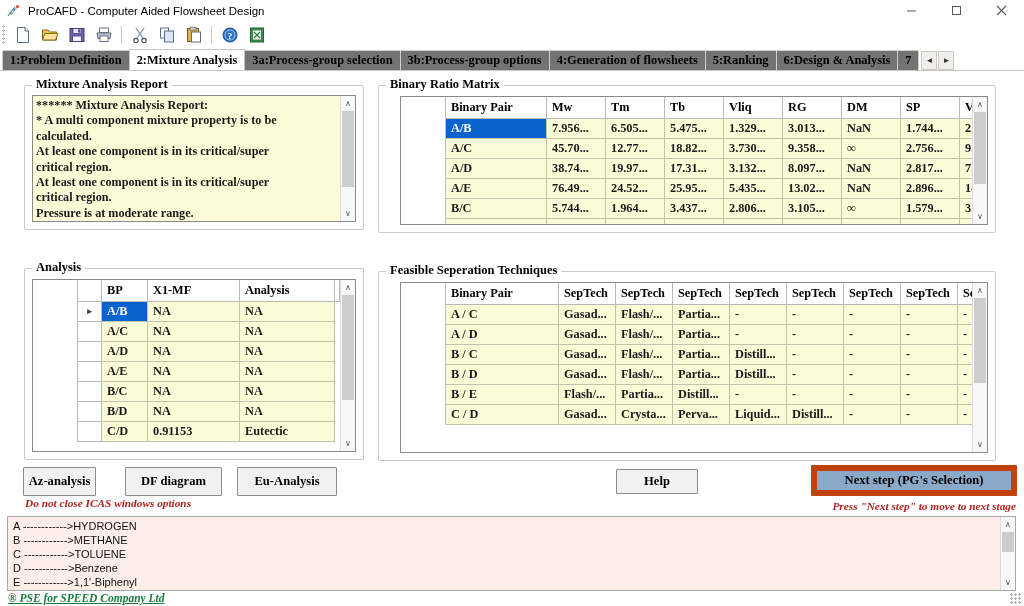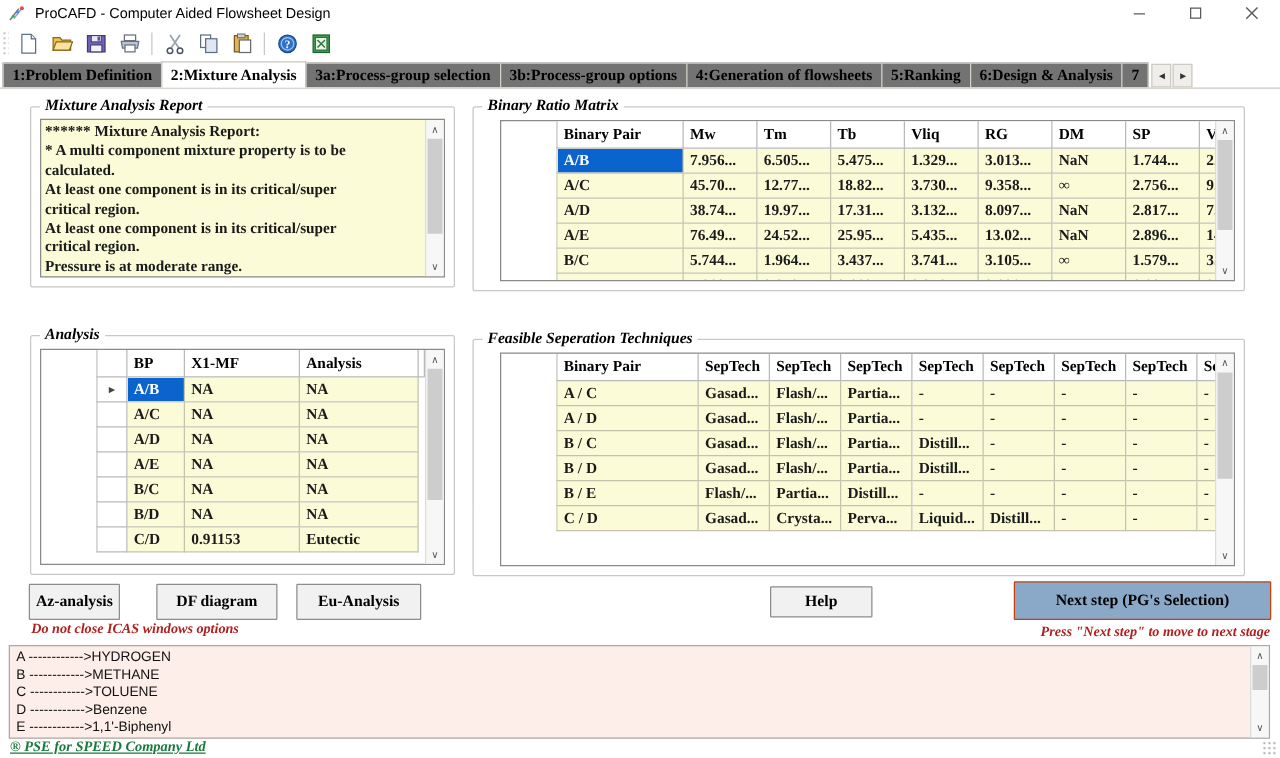--- a/index.html
+++ b/index.html
@@ -139,21 +139,20 @@
   .group > .legend {
     position: absolute;
     top: -9px; left: 7px;
     background: #ffffff;
     padding: 0 4px;
     font-family: "Liberation Serif", serif;
     font-weight: bold;
     font-size: 12.5px;
     color: #000000;
     white-space: nowrap;
-    font-style: italic;
   }
 
   
   .reportbox {
     position: absolute;
     left: 7px; top: 9px; right: 7px; bottom: 7px;
     background: #fbfbd8;
     border: 1px solid #8a8a8a;
     overflow: hidden;
     display: flex;
@@ -256,21 +255,21 @@
     border: 1px solid #8c8c8c;
     font-family: "Liberation Serif", serif;
     font-weight: bold;
     font-size: 12.6px;
     color: #000000;
     display: flex; align-items: center; justify-content: center;
     border-radius: 1px;
   }
   .btn.primary {
     background: #8aa8c8;
-    border: 1px solid #c2410c;
+    border: 6px solid #c2410c;
   }
 
   .warn {
     position: absolute;
     font-family: "Liberation Serif", serif;
     font-weight: bold; font-style: italic;
     font-size: 11.3px;
     color: #b0201f;
     white-space: nowrap;
   }
@@ -611,21 +610,21 @@
                 <td>13.02...</td>
                 <td>NaN</td>
                 <td>2.896...</td>
                 <td>14.50...</td>
               </tr>
               <tr>
                 <td>B/C</td>
                 <td>5.744...</td>
                 <td>1.964...</td>
                 <td>3.437...</td>
-                <td>3.741...</td>
+                <td>2.806...</td>
                 <td>3.105...</td>
                 <td>∞</td>
                 <td>1.579...</td>
                 <td>3.490...</td>
               </tr>
               <tr>
                 <td>B/D</td>
                 <td>4.869...</td>
                 <td>3.070...</td>
                 <td>3.163...</td>

